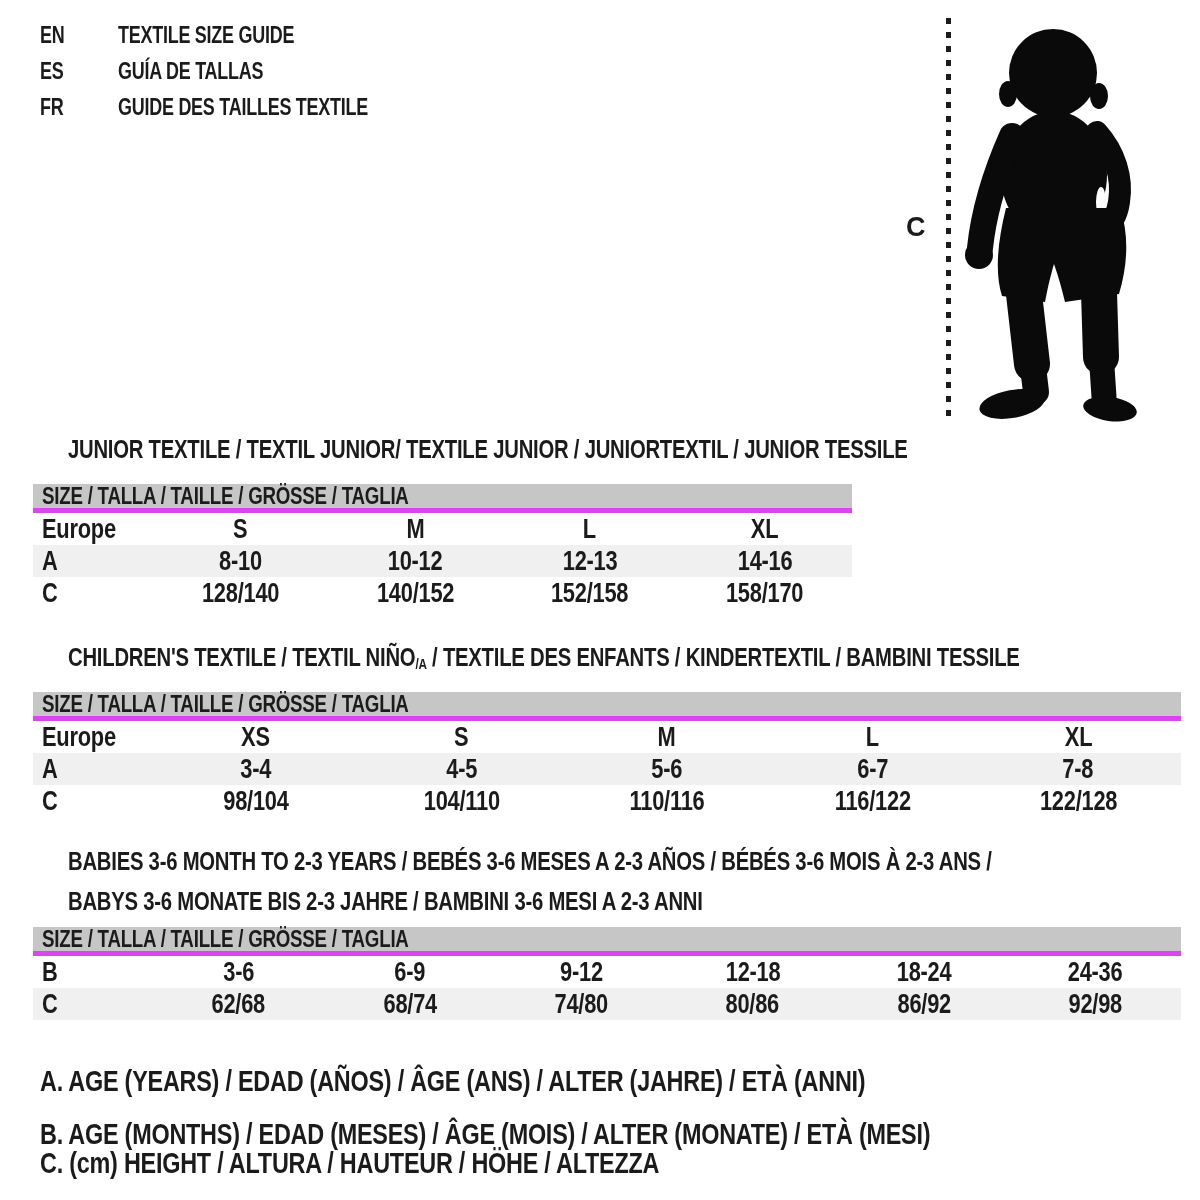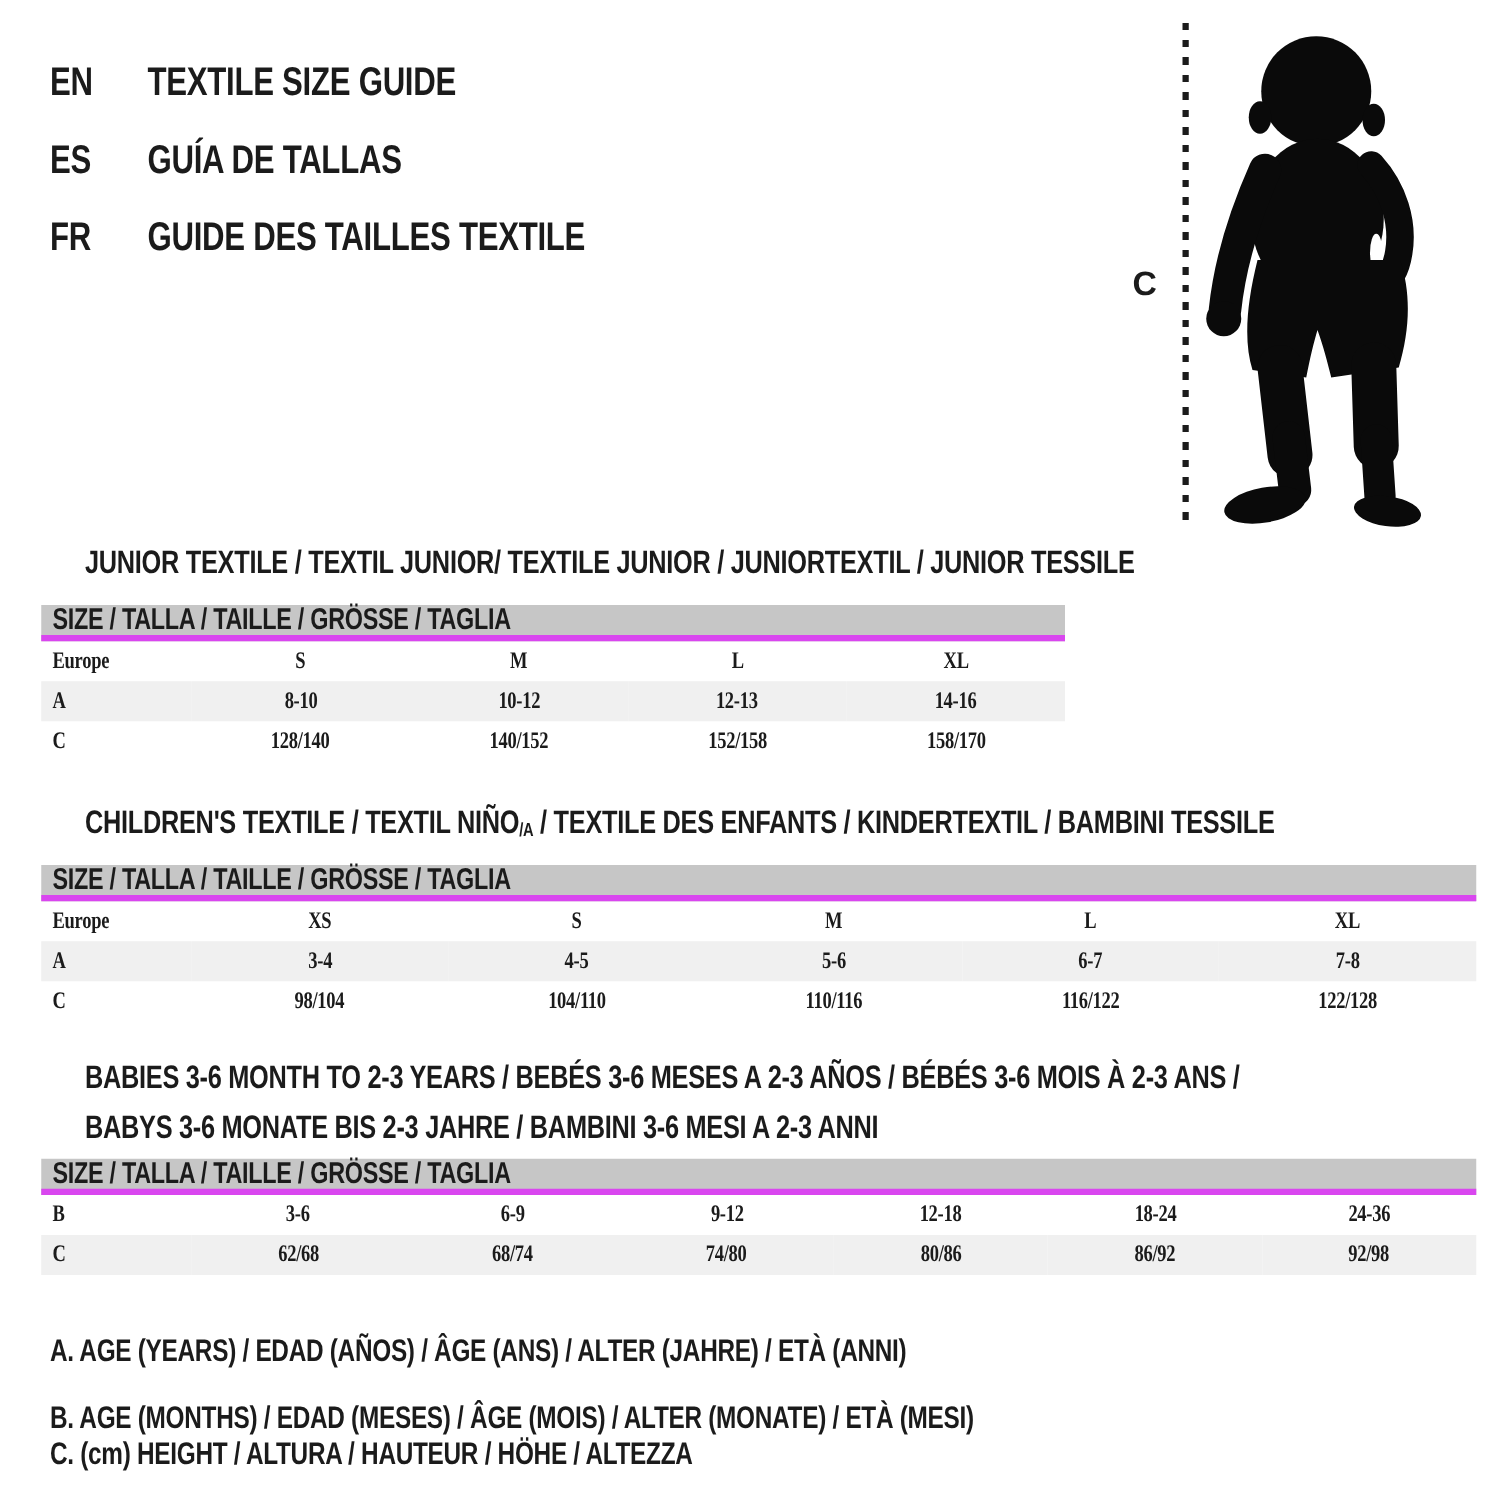--- a/index.html
+++ b/index.html
@@ -10,21 +10,21 @@
     font-weight:bold;
     color: var(--ink, #1b1b1b);
     overflow:hidden;
   }
   
   .cxl { display:inline-block; transform:scaleX(0.78); transform-origin:left center; white-space:nowrap; letter-spacing:-0.3px; }
   .cx  { display:inline-block; transform:scaleX(0.78); transform-origin:center center; white-space:nowrap; letter-spacing:-0.3px; }
 
   
   .lang-list { position:absolute; left:40px; top:22px; }
-  .lang-row { display:flex; align-items:flex-end; height:36px; font-size:32px;margin-top:26px; }
+  .lang-row { display:flex; align-items:flex-start; height:36px; font-size:23px; }
   .lang-code { width:78px; flex:0 0 78px; }
 
   
   .height-line {
     position:absolute; left:946px; top:18px; width:5px; height:398px;
     background: repeating-linear-gradient(to bottom, var(--ink,#1b1b1b) 0px, var(--ink,#1b1b1b) 6px, transparent 6px, transparent 14px);
   }
   .c-label { position:absolute; left:906px; top:212px; font-size:27px; }
   .baby-svg { position:absolute; left:952px; top:12px; width:190px; height:410px; }
   .sil  { fill: var(--silhouette, #0a0a0a); }
@@ -39,26 +39,26 @@
   .size-bar {
     height:29px; box-sizing:border-box; display:flex; align-items:center;
     background: var(--bar-bg, #c6c6c6);
     border-bottom:5px solid #d946ef;
     padding-left:9px; font-size:24px;text-align:center;
   }
   table { border-collapse:collapse; table-layout:fixed; width:100%; }
   col.lbl { width:120px; }
   tr { height:32px; }
   tr.alt { background: var(--alt-bg, #f0f0f0); }
-  th, td { padding:0; font-weight:bold; font-size:19px;font-family:Liberation Serif, serif; }
+  th, td { padding:0; font-weight:bold; font-size:28px; }
   th { text-align:left; padding-left:9px; }
   td { text-align:center; }
 
   
-  .legend-line { position:absolute; left:40px; font-size:25px; line-height:30px; white-space:nowrap; }
+  .legend-line { position:absolute; left:40px; font-size:30px; line-height:30px; white-space:nowrap; }
 </style>
 </head>
 <body>
 
 <div class="page">
 
   <div class="lang-list">
     <div class="lang-row">
       <span class="lang-code cxl">EN</span>
       <span class="cxl">TEXTILE SIZE GUIDE</span>

